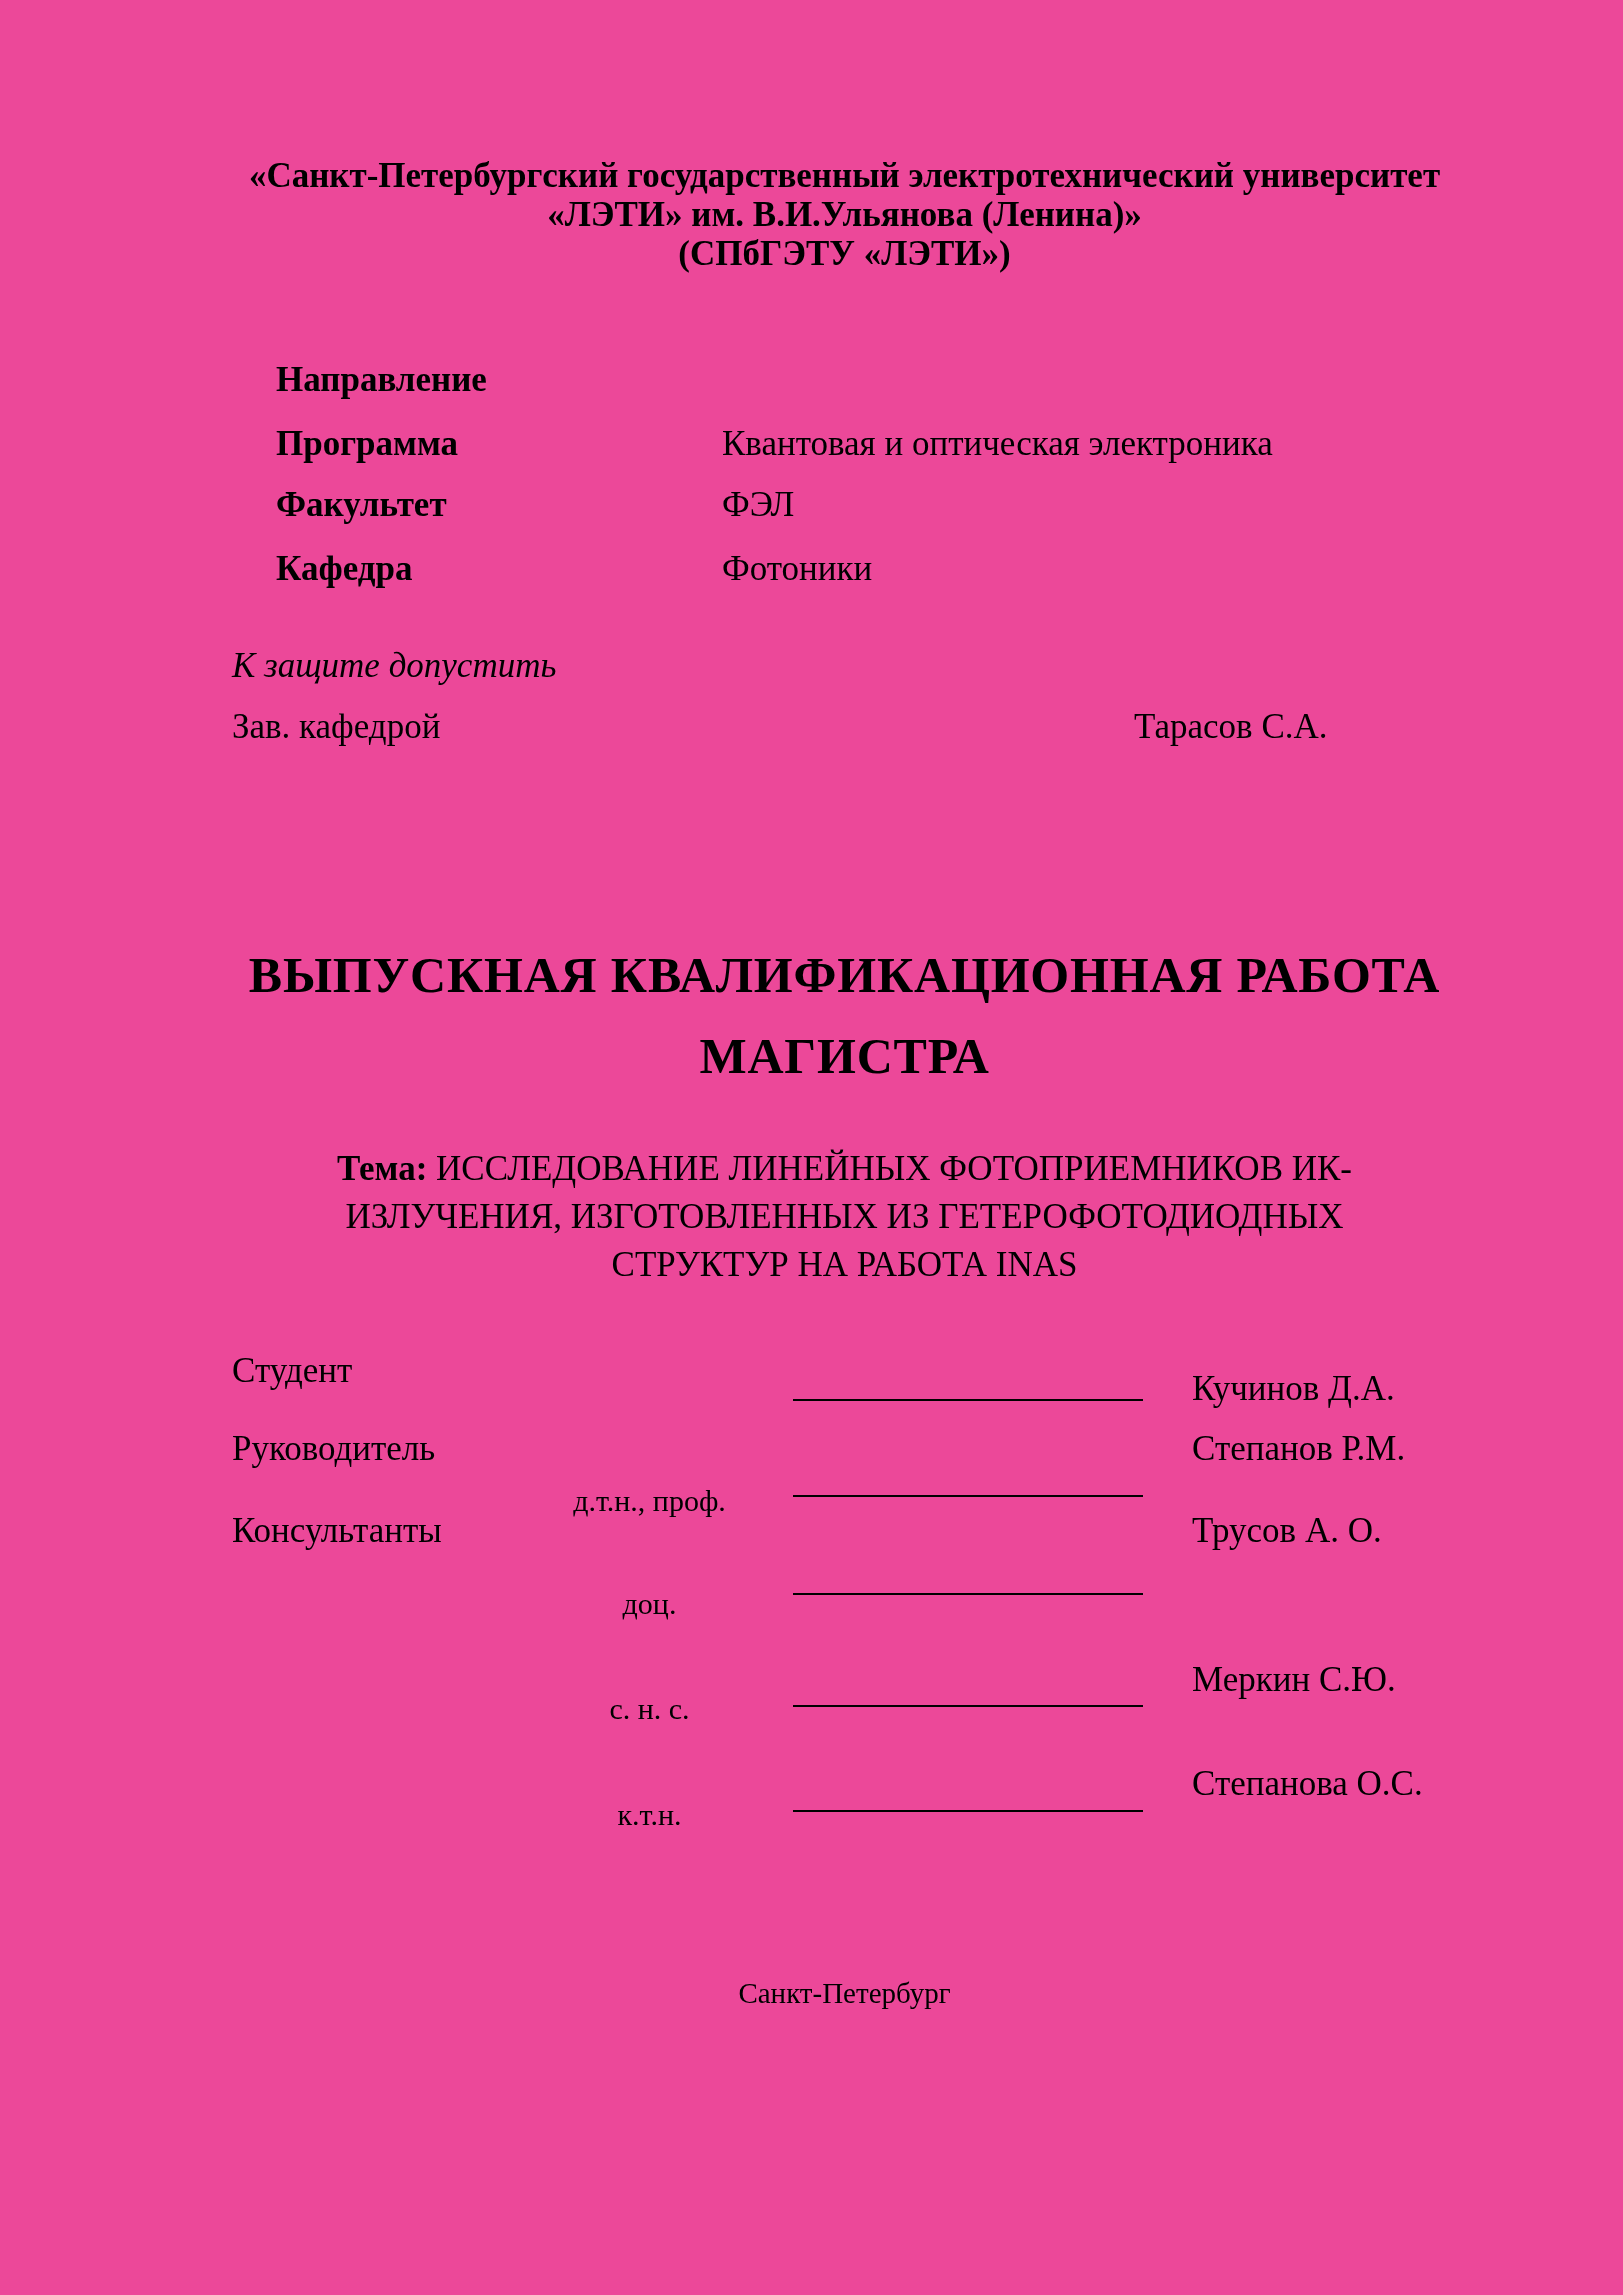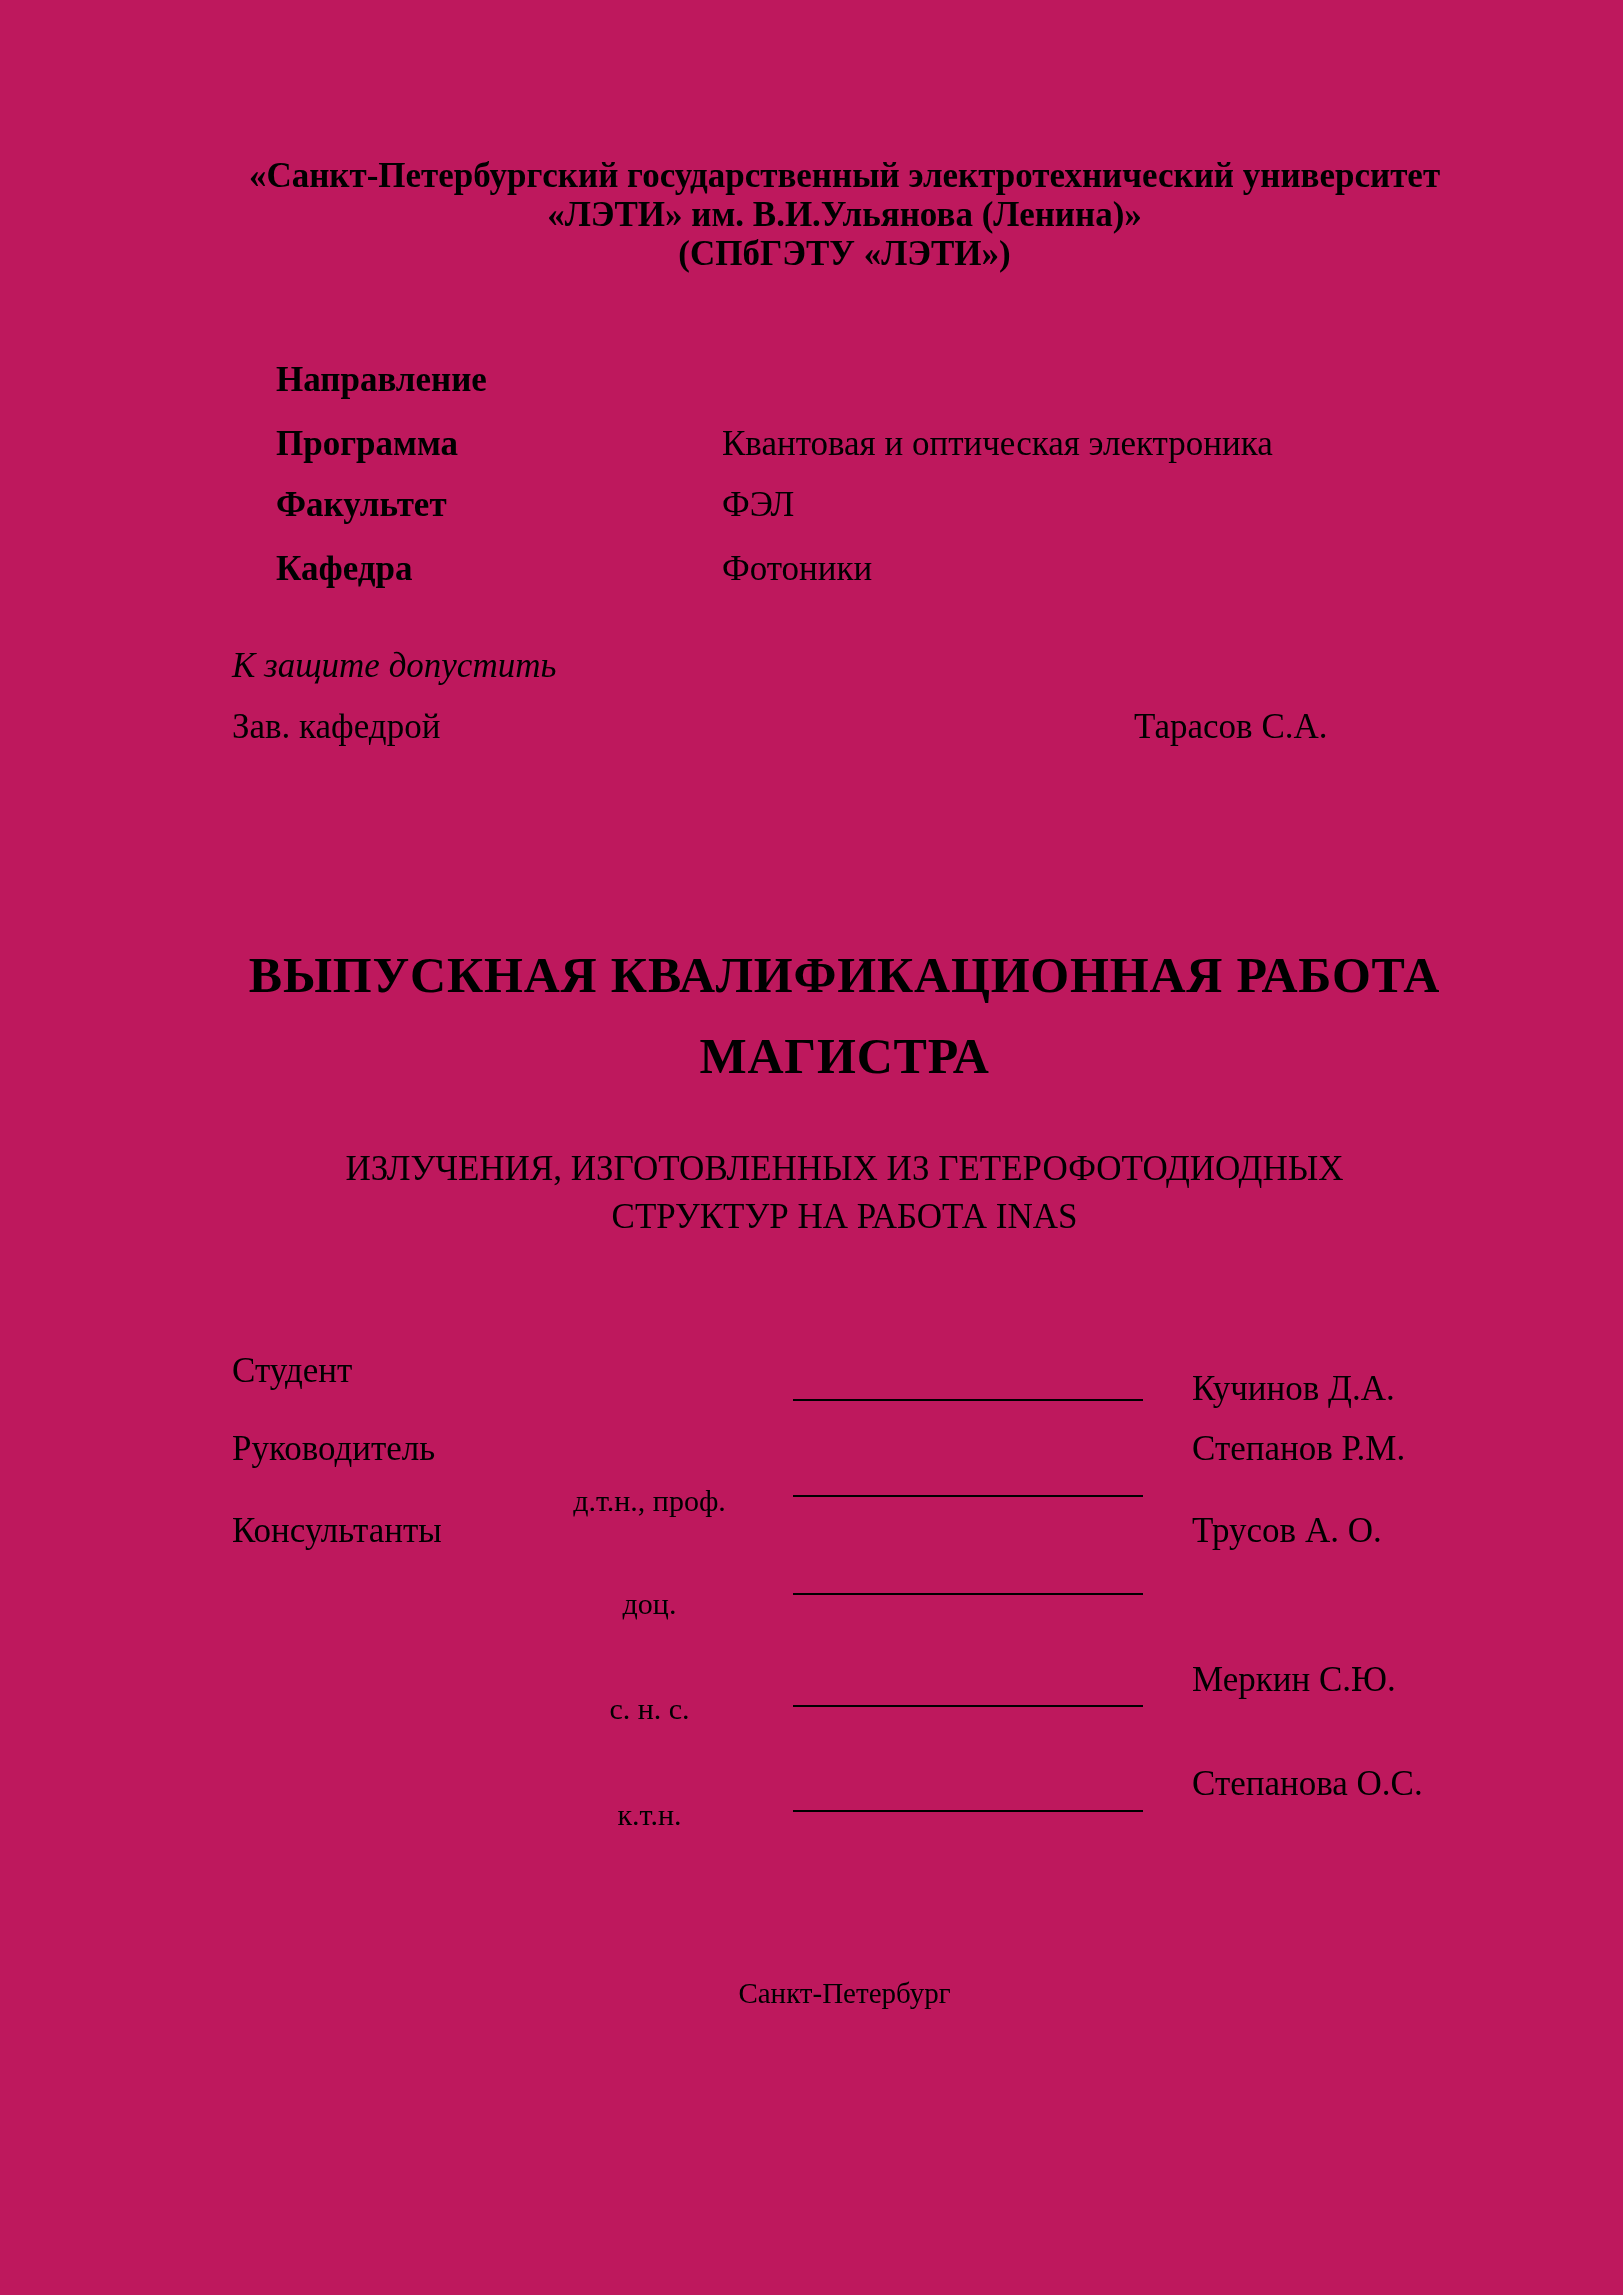--- a/index.html
+++ b/index.html
@@ -1,19 +1,19 @@
 <!DOCTYPE html>
 <html style="font-size:12.6px"><head>
 <meta charset="utf-8">
 <style>
   html,body{margin:0;padding:0;background:#ffffff;}
   .page{
     position:relative;
     width:1623px;height:2295px;
-    background:#be185d;color:#000;
+    background:#ec4899;color:#000;
     font-family:"Liberation Serif","DejaVu Serif",serif;
     overflow:hidden;
   }
   .abs{position:absolute;}
   .centered{left:236px;width:1217px;text-align:center;}
   .hdr{font-weight:bold;font-size:35px;line-height:39px;}
   .body-txt{font-size:35px;line-height:44px;}
   .lbl{font-weight:bold;margin-left:44px;}
   .italic{font-style:italic;}
   .title-line{font-weight:bold;font-size:50px;line-height:66px;letter-spacing:0.8px;}
@@ -47,20 +47,21 @@
   <div class="abs body-txt" style="left:722px;top:547px;">Фотоники</div>
 
   <div class="abs body-txt italic" style="left:232px;top:644px;">К защите допустить</div>
   <div class="abs body-txt" style="left:232px;top:705px;">Зав. кафедрой</div>
   <div class="abs body-txt" style="left:1134px;top:705px;">Тарасов С.А.</div>
 
   <div class="abs centered title-line" style="top:942px;">ВЫПУСКНАЯ КВАЛИФИКАЦИОННАЯ РАБОТА</div>
   <div class="abs centered title-line" style="top:1023px;">МАГИСТРА</div>
 
   <div class="abs centered theme" style="top:1145px;">
+    <div><span class="pfx">Тема:</span><span> ИССЛЕДОВАНИЕ ЛИНЕЙНЫХ ФОТОПРИЕМНИКОВ ИК-</span></div>
     <div>ИЗЛУЧЕНИЯ, ИЗГОТОВЛЕННЫХ ИЗ ГЕТЕРОФОТОДИОДНЫХ</div>
     <div>СТРУКТУР НА РАБОТА INAS</div>
   </div>
 
   <div class="abs body-txt" style="left:232px;top:1349px;">Студент</div>
   <div class="abs sig-line" style="top:1368px;"></div>
   <div class="abs body-txt name" style="top:1349px;margin-top:18px;">Кучинов Д.А.</div>
 
   <div class="abs body-txt" style="left:232px;top:1427px;">Руководитель</div>
   <div class="abs deg" style="top:1459px;">д.т.н., проф.</div>

